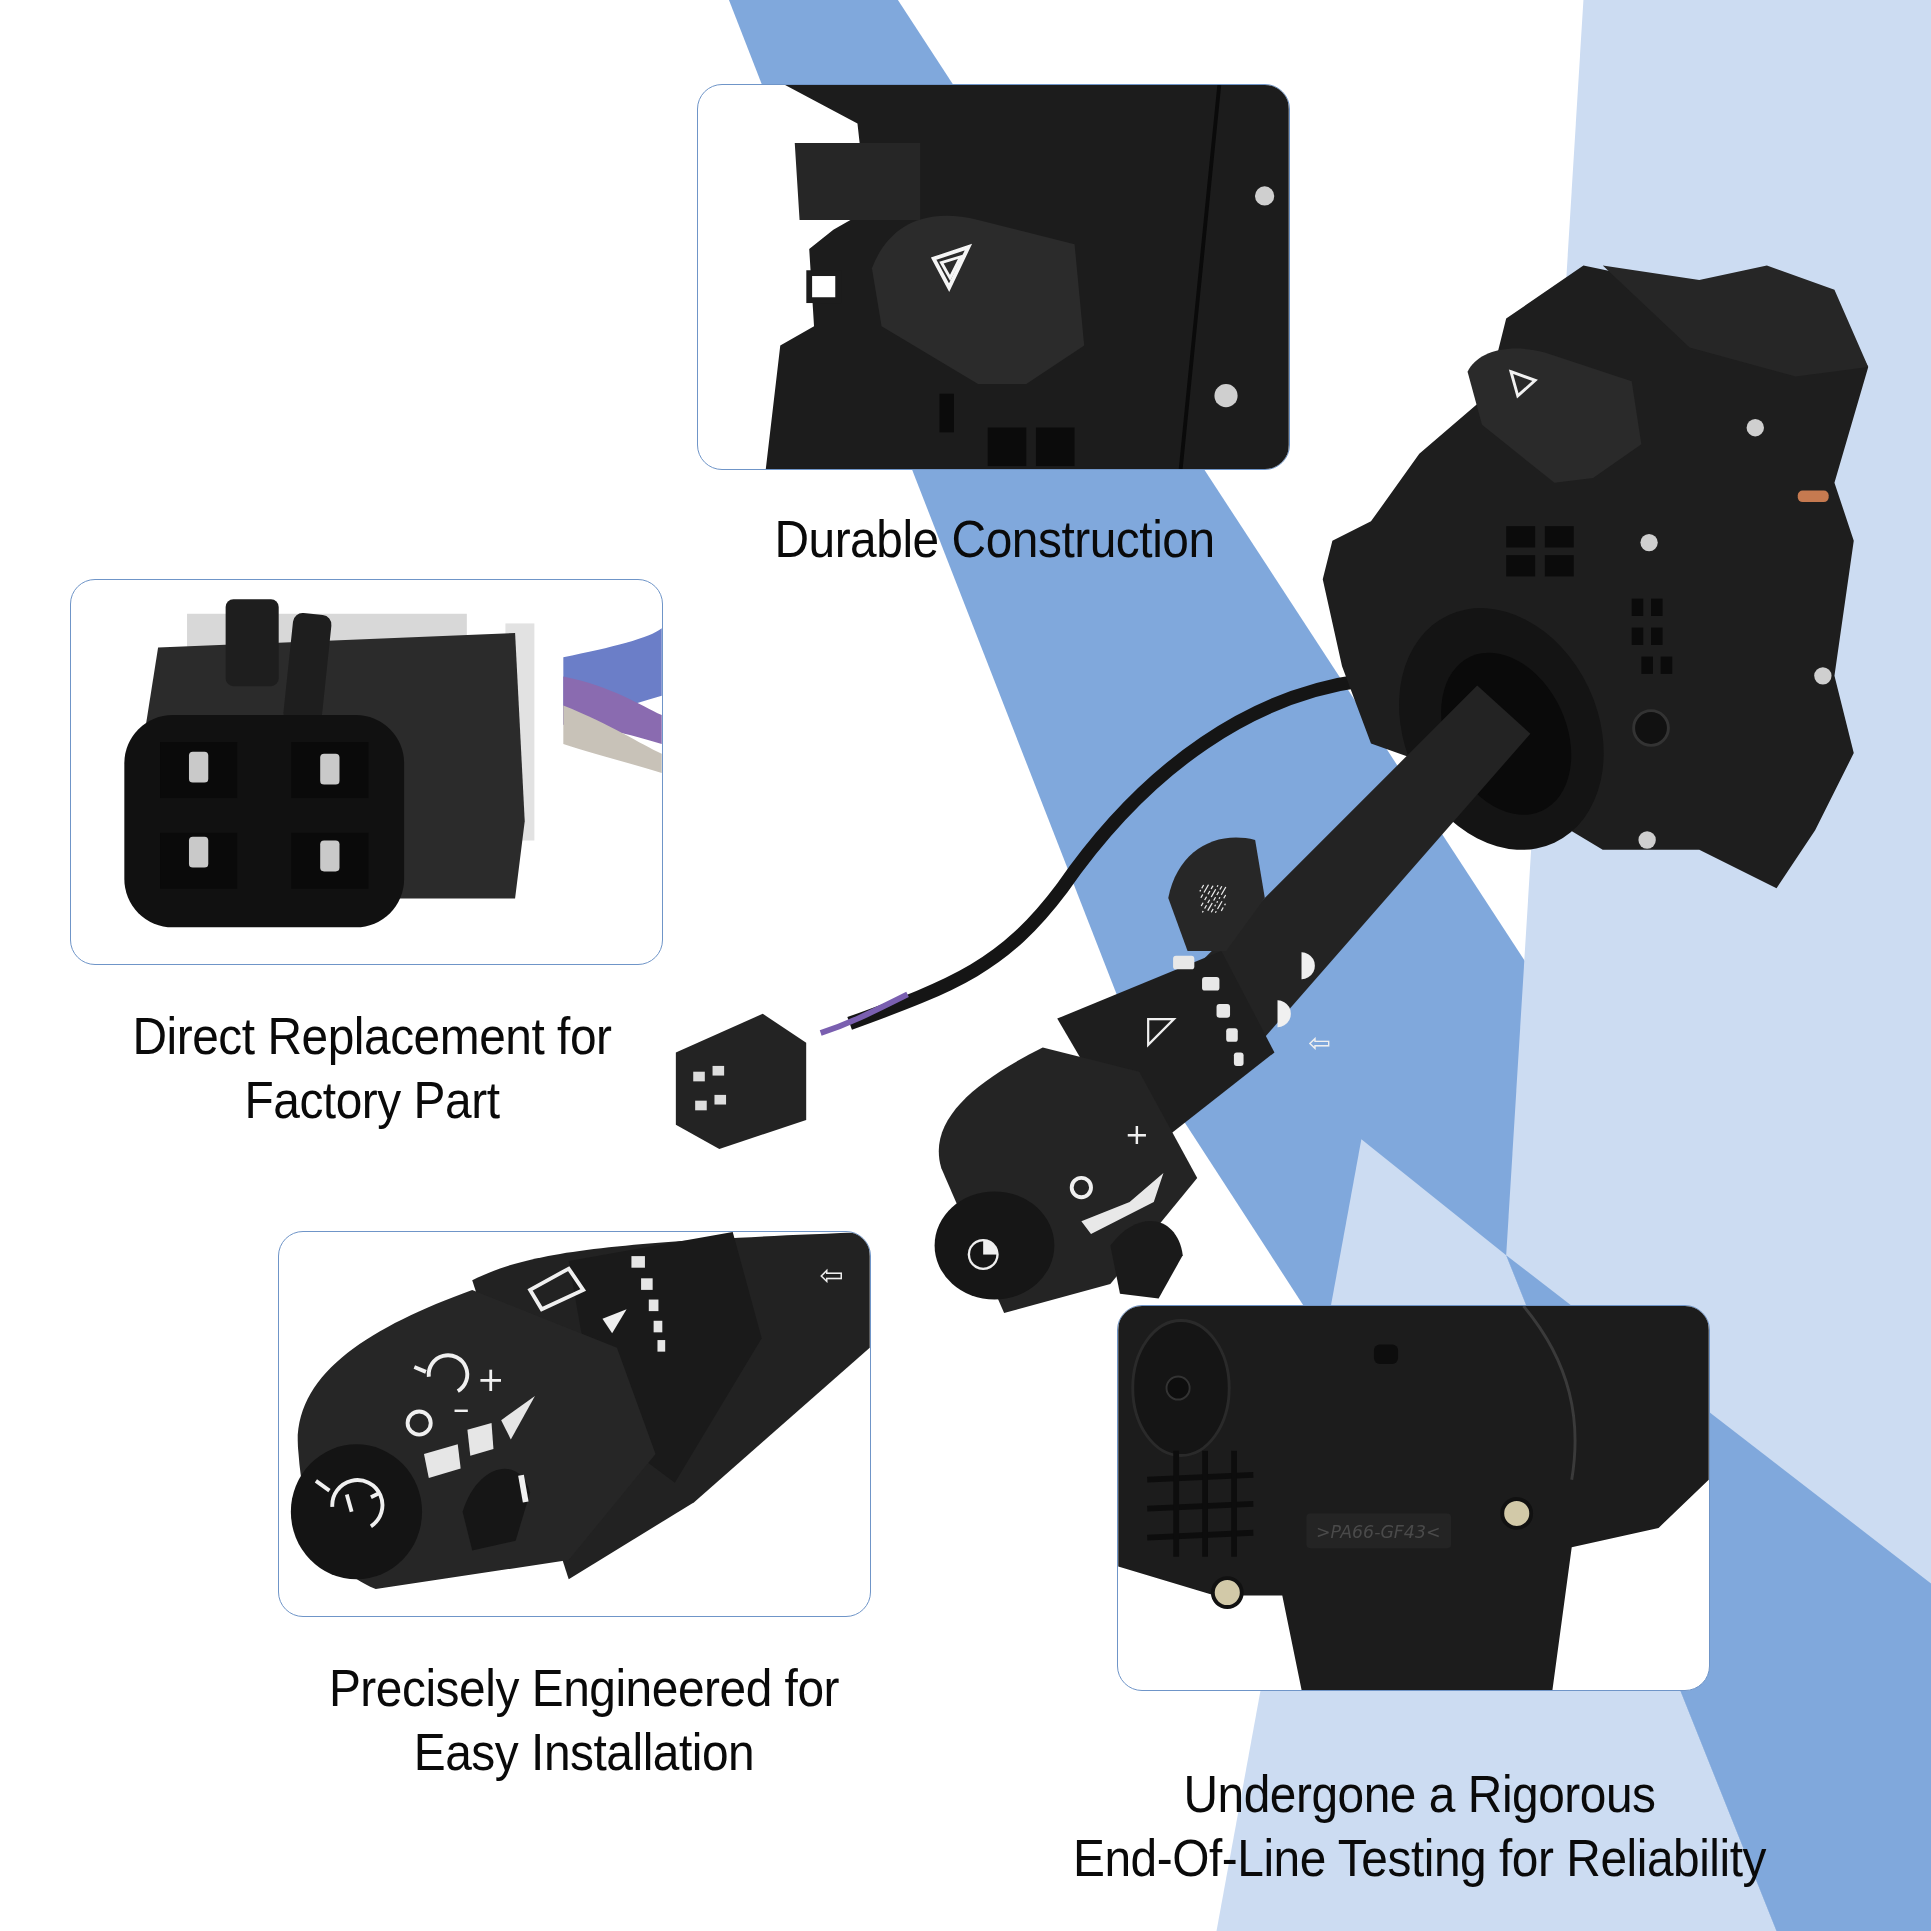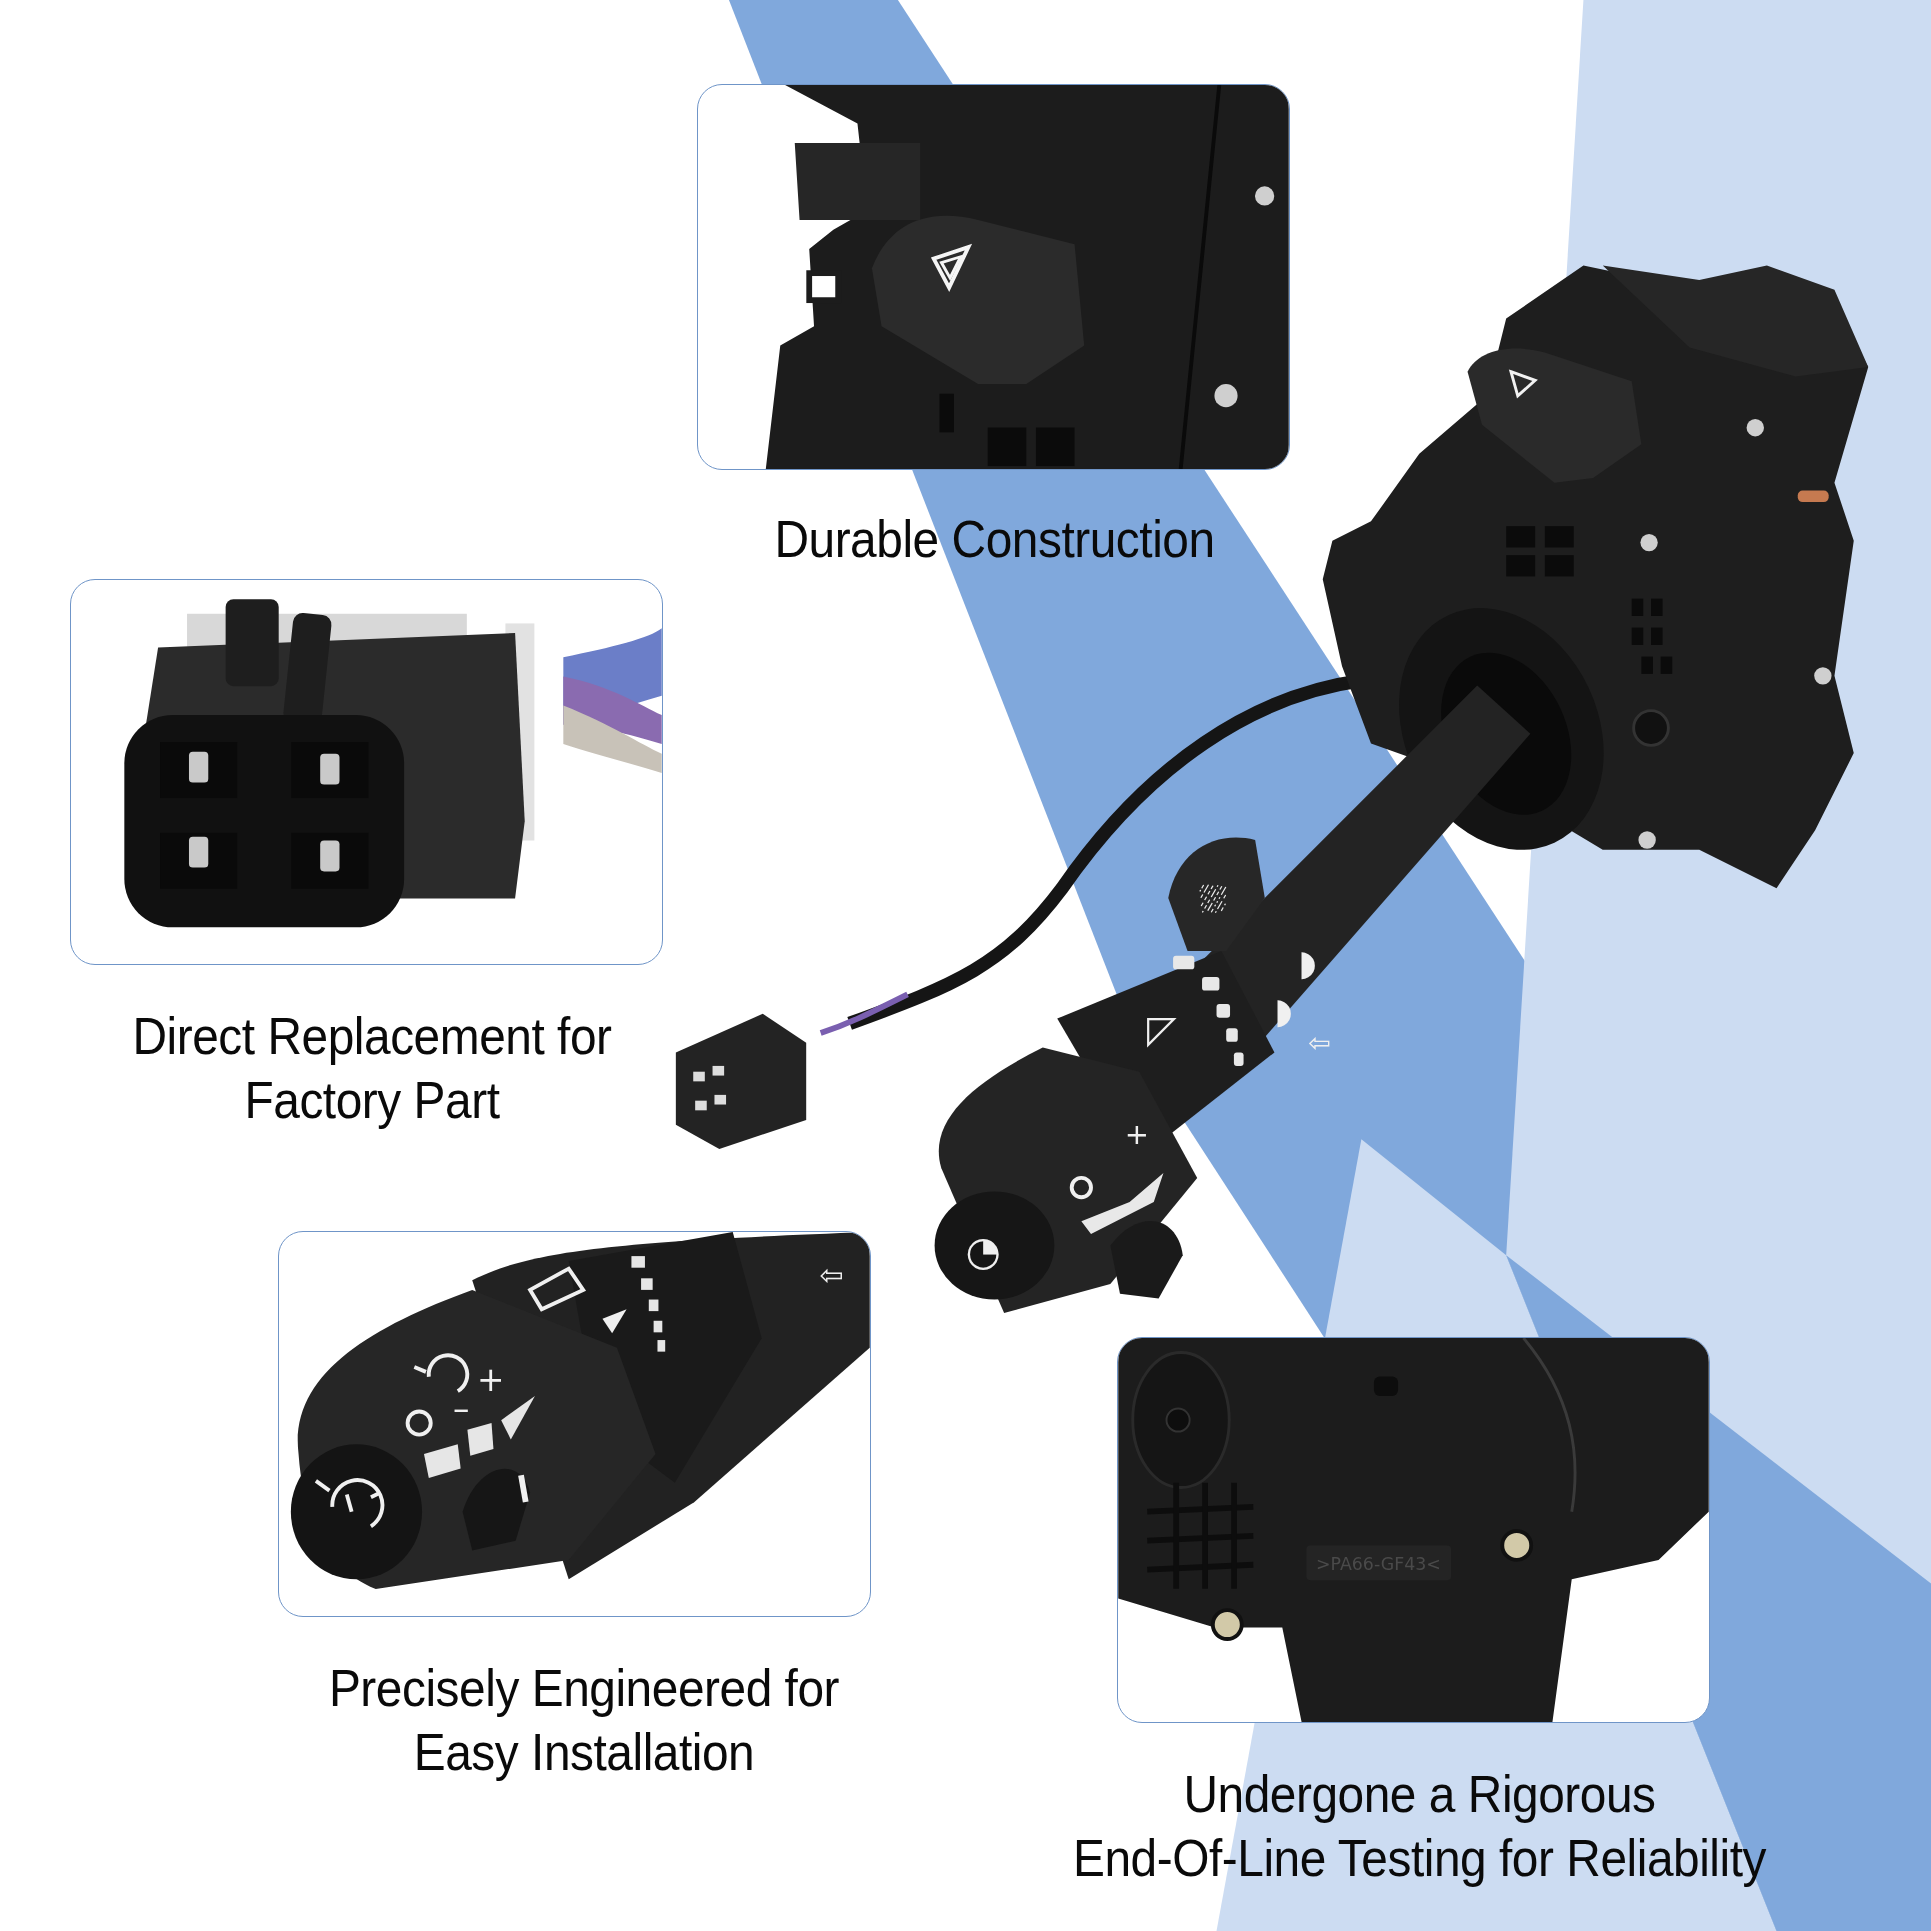--- a/index.html
+++ b/index.html
@@ -182,21 +182,21 @@
       <rect x="392" y="112" width="8" height="12"></rect>
     </g>
     <text x="560" y="55" fill="#f0f0f0" font-size="30">⇦</text>
   </svg>
 </div>
 <div class="caption" style="left:251px; top:1656px; width:666px;">
   <div>Precisely Engineered for</div>
   <div>Easy Installation</div>
 </div>
 
-<div class="callout" style="left:1117px; top:1337px; width:591px; height:384px;">
+<div class="callout" style="left:1117px; top:1305px; width:591px; height:384px;font-style:italic;">
   <svg width="591" height="384" viewBox="0 0 612 398">
     <path d="M0,0 L612,0 L612,180 L560,230 L470,250 L450,398 L190,398 L170,300 L100,300 L0,270 Z" fill="#1c1c1c"></path>
     <ellipse cx="65" cy="85" rx="50" ry="70" fill="#151515" stroke="#2a2a2a" stroke-width="3"></ellipse>
     <circle cx="62" cy="85" r="12" fill="#0e0e0e" stroke="#333" stroke-width="2"></circle>
     <rect x="265" y="40" width="25" height="20" rx="6" fill="#0d0d0d"></rect>
     <g stroke="#0d0d0d" stroke-width="6">
       <line x1="30" y1="180" x2="140" y2="175"></line>
         <line x1="30" y1="210" x2="140" y2="205"></line>
       <line x1="30" y1="240" x2="140" y2="235"></line>
         <line x1="60" y1="150" x2="60" y2="260"></line>

